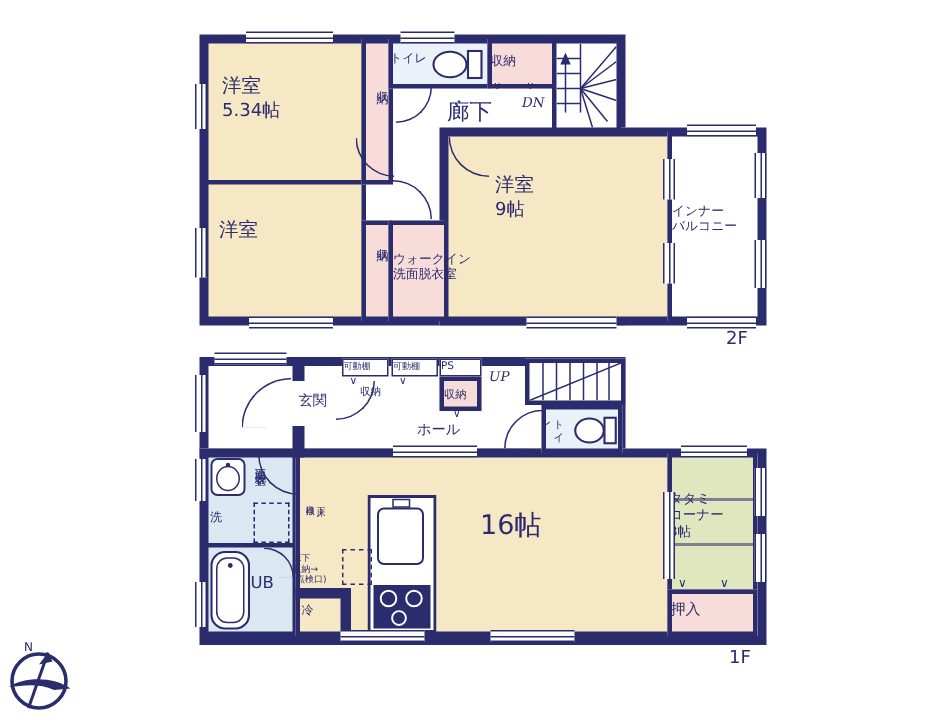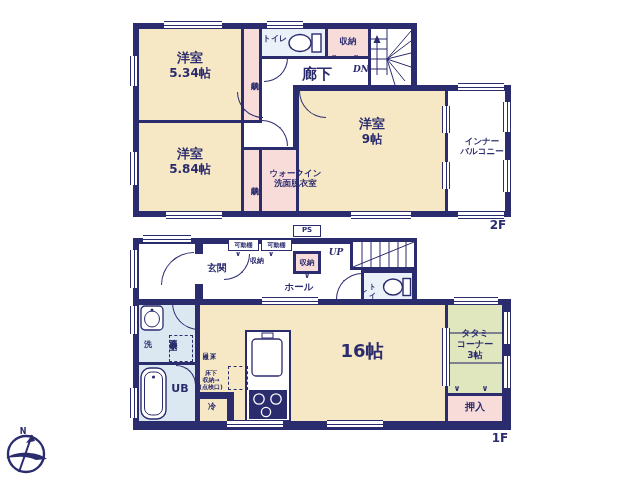--- a/index.html
+++ b/index.html
@@ -9,21 +9,21 @@
   html,body{margin:0;padding:0;background:#fff;}
   body{font-family:"DejaVu Sans",sans-serif;}
   .canvas{position:relative;width:633px;height:485px;background:#fff;overflow:hidden;}
   .abs{position:absolute;box-sizing:border-box;}
   .outer{border:6px solid var(--wall);background:#fff;}
   .room{border:3px solid var(--wall);}
   .bg-room{background:var(--room);} .bg-storage{background:var(--storage);}
   .bg-tatami{background:var(--tatami);} .bg-wet{background:var(--wet);}
   .bg-toilet{background:var(--toilet);} .bg-white{background:#fff;}
   .wall{background:var(--wall);}
-  .lbl{color:var(--wall);font-weight:700;text-align:center;line-height:1.2;white-space:nowrap;}
+  .lbl{color:var(--wall);font-weight:400;line-height:1.2;white-space:nowrap;}
   .v{writing-mode:vertical-rl;text-orientation:upright;letter-spacing:1px;white-space:normal;}
   .win-h{background:#fff;border-top:1.5px solid var(--wall);border-bottom:1.5px solid var(--wall);}
   .win-h::after{content:"";position:absolute;left:0;right:0;top:50%;margin-top:-0.5px;border-top:1px solid var(--wall);}
   .win-v{background:#fff;border-left:1.5px solid var(--wall);border-right:1.5px solid var(--wall);}
   .win-v::after{content:"";position:absolute;top:0;bottom:0;left:50%;margin-left:-0.5px;border-left:1px solid var(--wall);}
   .arc{border:1.3px solid var(--wall);background:transparent;}
   .arc-tl{border-radius:100% 0 0 0;border-right:none;border-bottom:none;}
   .arc-tr{border-radius:0 100% 0 0;border-left:none;border-bottom:none;}
   .arc-bl{border-radius:0 0 0 100%;border-right:none;border-top:none;}
   .arc-br{border-radius:0 0 100% 0;border-left:none;border-top:none;}
@@ -92,21 +92,20 @@
       <ellipse cx="13" cy="12" rx="11" ry="8.5" fill="#fff" stroke="#2b2c6e" stroke-width="1.4"></ellipse>
       <rect x="25" y="3" width="9" height="18" fill="#fff" stroke="#2b2c6e" stroke-width="1.4"></rect>
     </svg>
 
     <div class="abs lbl" style="left:148px;top:50px;width:84px;font-size:13px">
       <div>洋室</div>
       <div style="font-size:12px">5.34帖</div>
     </div>
     <div class="abs lbl" style="left:146px;top:146px;width:88px;font-size:13px">
       <div>洋室</div>
-      <div style="font-size:12px">5.84帖</div>
     </div>
     <div class="abs lbl" style="left:330px;top:116px;width:84px;font-size:13px">
       <div>洋室</div>
       <div style="font-size:12px">9帖</div>
     </div>
     <div class="abs lbl v" style="left:244px;top:54px;width:15px;height:44px;font-size:8px">収納</div>
     <div class="abs lbl v" style="left:244px;top:159px;width:15px;height:44px;font-size:8px">収納</div>
     <div class="abs lbl" style="left:260px;top:34px;width:30px;font-size:8px">トイレ</div>
     <div class="abs lbl" style="left:327px;top:36px;width:42px;font-size:8.5px">収納</div>
     <div class="abs lbl" style="left:298px;top:65px;width:38px;font-size:15px">廊下</div>
@@ -154,21 +153,21 @@
     <div class="abs win-h" style="left:143px;top:235px;width:48px;height:8px"></div>
     <div class="abs arc arc-tl" style="left:161px;top:252px;width:33px;height:33px"></div>
     <div class="abs arc arc-br" style="left:224px;top:254px;width:26px;height:26px"></div>
 
     <div class="abs bg-white" style="left:228px;top:239px;width:31px;height:12px;border:1.5px solid var(--wall)">
       <div class="lbl" style="font-size:6px;line-height:9px">可動棚</div>
     </div>
     <div class="abs bg-white" style="left:261px;top:239px;width:31px;height:12px;border:1.5px solid var(--wall)">
       <div class="lbl" style="font-size:6px;line-height:9px">可動棚</div>
     </div>
-    <div class="abs bg-white" style="left:293px;top:225px;width:28px;height:12px;border:1.5px solid var(--wall)">
+    <div class="abs bg-white" style="left:293px;top:239px;width:28px;height:12px;border:1.5px solid var(--wall)">
       <div class="lbl" style="font-size:7px;line-height:9px">PS</div>
     </div>
     <div class="abs room bg-storage" style="left:293px;top:251px;width:28px;height:23px">
       <div class="lbl" style="font-size:7.5px;line-height:17px">収納</div>
     </div>
     <div class="abs lbl" style="left:240px;top:257px;width:34px;font-size:7px">収納</div>
     <div class="abs lbl" style="left:233px;top:250px;width:10px;font-size:7px">∨</div>
     <div class="abs lbl" style="left:266px;top:250px;width:10px;font-size:7px">∨</div>
     <div class="abs lbl" style="left:302px;top:272px;width:10px;font-size:7px">∨</div>
 

